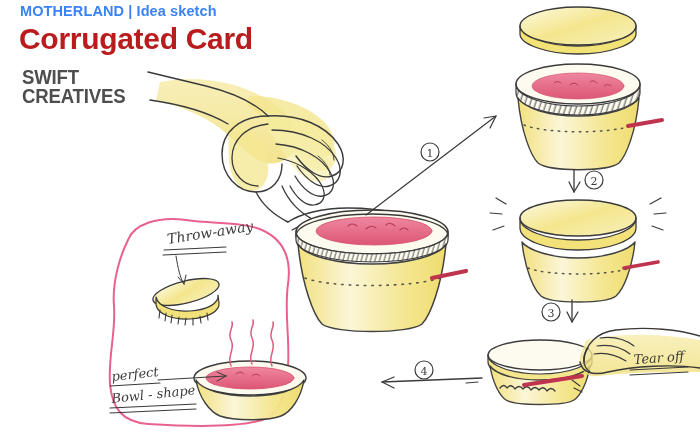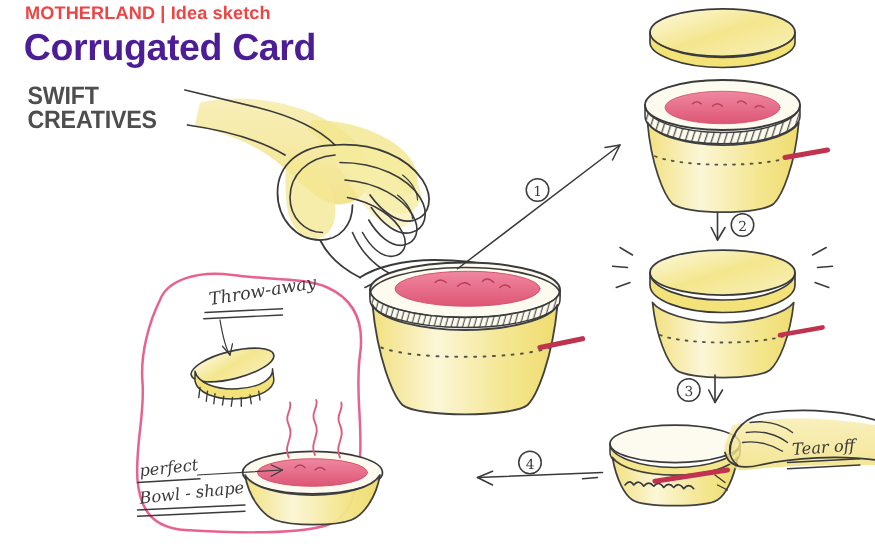--- a/index.html
+++ b/index.html
@@ -3,23 +3,23 @@
 <meta charset="utf-8">
 <style>
   html,body{margin:0;padding:0;background:#fff;}
   body{width:700px;height:446px;overflow:hidden;
        font-family:"Liberation Sans", sans-serif; color:#4a4a4a;}
   #sheet{position:relative;width:700px;height:446px;background:#ffffff;}
   #artwork{position:absolute;inset:0;}
 
   .hdr{position:absolute;left:0;top:0;}
   .kicker{position:absolute;left:20px;top:3px;font-size:14.5px;font-weight:bold;
-          letter-spacing:.1px;color:#ef4444;white-space:nowrap;}
+          letter-spacing:.1px;color:#3b82f6;white-space:nowrap;}
   .title{position:absolute;left:19px;top:22px;font-size:30px;font-weight:bold;
-         letter-spacing:-.3px;color:#4c1d95;white-space:nowrap;}
+         letter-spacing:-.3px;color:#b91c1c;white-space:nowrap;}
   .logo{position:absolute;left:22px;top:68px;font-size:20px;font-weight:bold;
         line-height:.94;letter-spacing:-.2px;color:#4e4e4e;
         transform:scaleX(.93);transform-origin:left top;white-space:pre;}
 </style>
 </head>
 <body>
 
 <div id="sheet">
 
   <svg id="artwork" viewBox="0 0 700 446" width="700" height="446">

